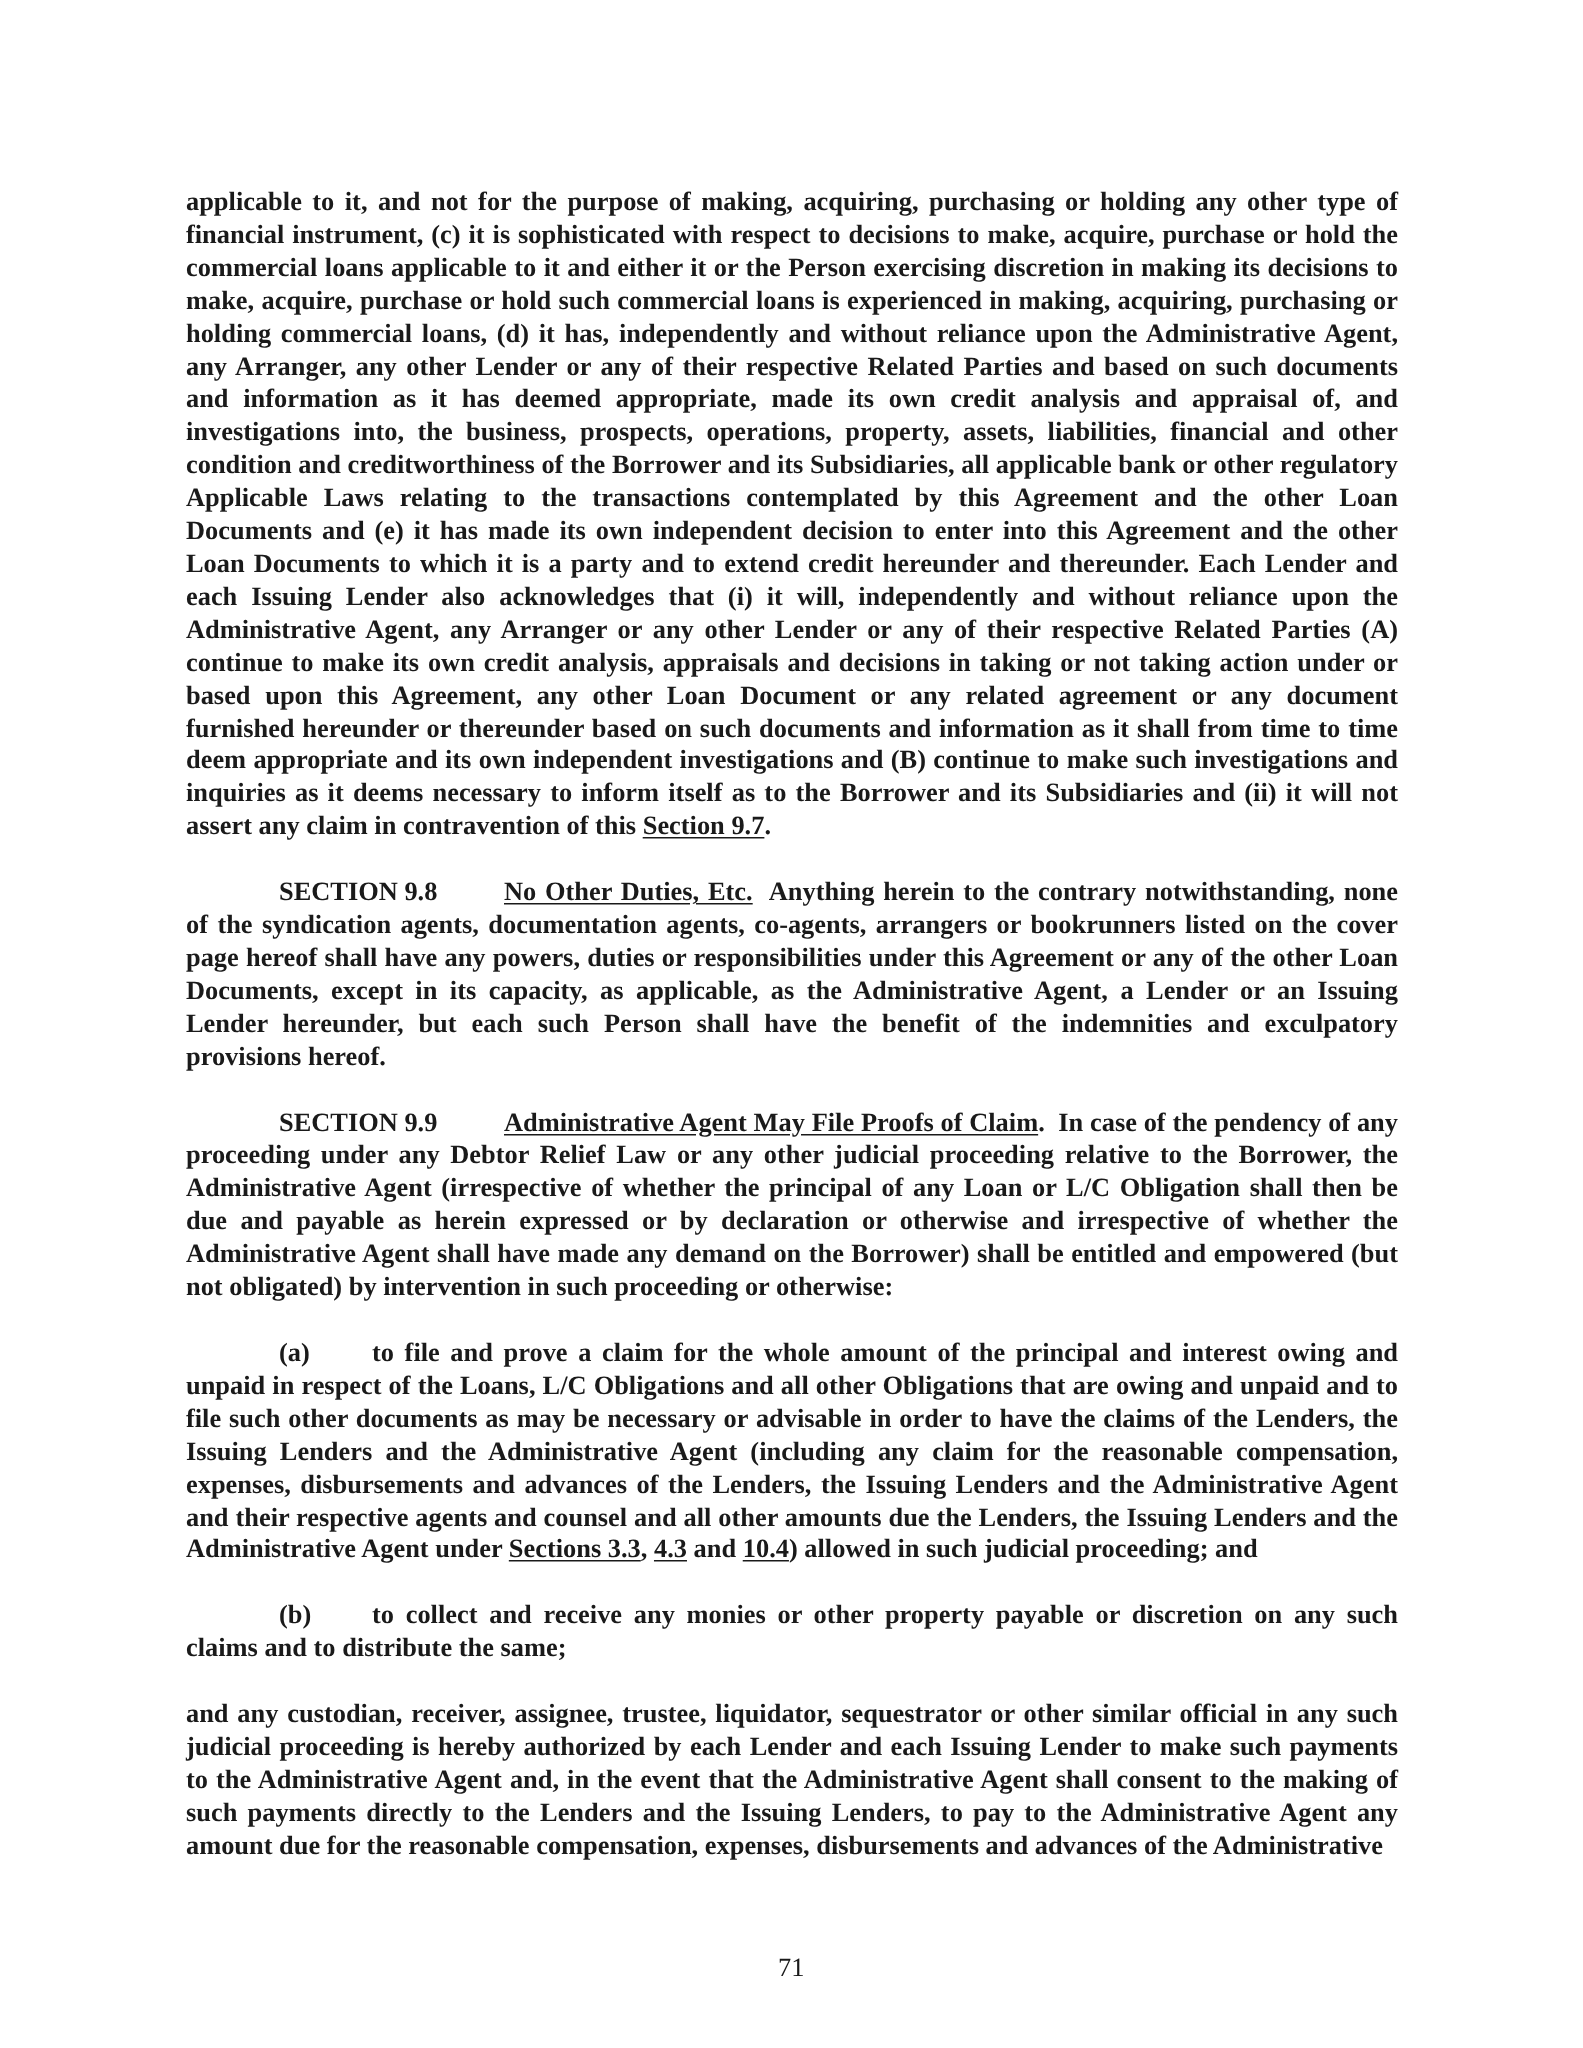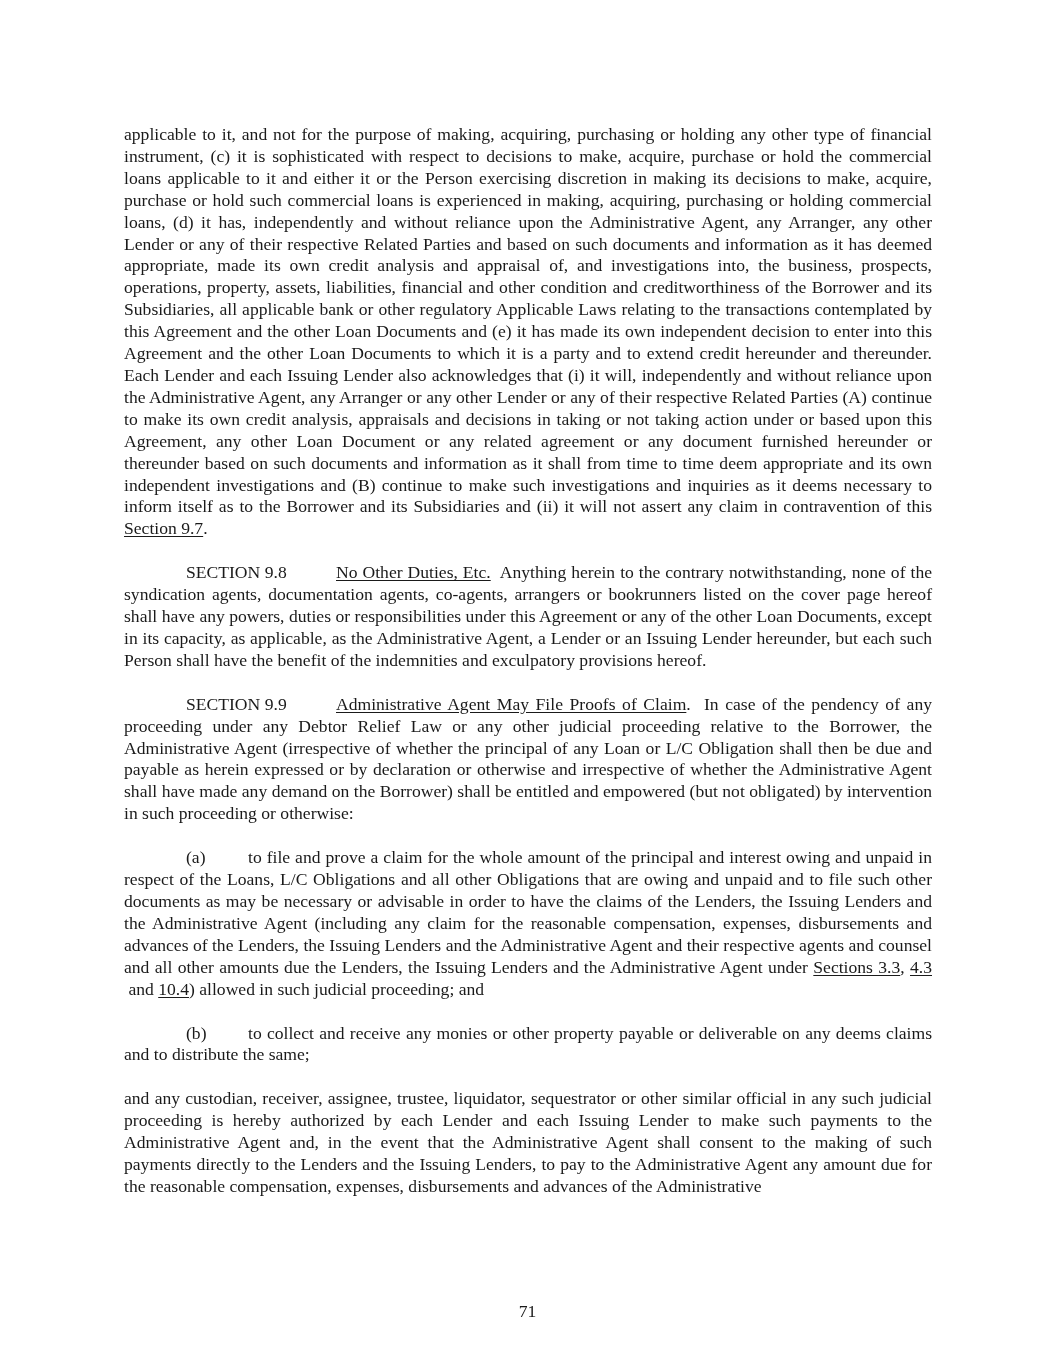--- a/index.html
+++ b/index.html
@@ -2,21 +2,21 @@
 <html><head>
   <meta charset="utf-8">
   <style>
     html, body { margin: 0; padding: 0; background: #ffffff; }
     body { width: 1055px; height: 1365px; position: relative; overflow: hidden; }
     .page {
       position: absolute; left: 124px; top: 124px; width: 808px;
       font-family: "Liberation Serif", serif;
       font-size: 17.6px; line-height: 21.9px; color: #1a1a1a;
     }
-    .para { margin: 0; text-align: justify; }
+    .para { margin: 0; text-align: justify; font-weight: bold; }
     .gap { margin-top: 22px; }
     .indent { text-indent: 62px; }
     .u { text-decoration: underline; text-underline-offset: 2px; }
     .tab1 { display: inline-block; width: 150px; text-indent: 0; }
     .tab2 { display: inline-block; width: 62px; text-indent: 0; }
     .pagenum {
       position: absolute; left: 0; right: 0; top: 1265px; text-align: center;
       font-family: "Liberation Serif", serif; font-size: 17.6px; color: #1a1a1a; margin-top: 36px;
     }
   </style>
@@ -26,19 +26,19 @@
 <div class="page">
 
   <p class="para"><span>applicable to it, and not for the purpose of making, acquiring, purchasing or holding any other type of financial instrument, (c) it is sophisticated with respect to decisions to make, acquire, purchase or hold the commercial loans applicable to it and either it or the Person exercising discretion in making its decisions to make, acquire, purchase or hold such commercial loans is experienced in making, acquiring, purchasing or holding commercial loans, (d) it has, independently and without reliance upon the Administrative Agent, any Arranger, any other Lender or any of their respective Related Parties and based on such documents and information as it has deemed appropriate, made its own credit analysis and appraisal of, and investigations into, the business, prospects, operations, property, assets, liabilities, financial and other condition and creditworthiness of the Borrower and its Subsidiaries, all applicable bank or other regulatory Applicable Laws relating to the transactions contemplated by this Agreement and the other Loan Documents and (e) it has made its own independent decision to enter into this Agreement and the other Loan Documents to which it is a party and to extend credit hereunder and thereunder.  Each Lender and each Issuing Lender also acknowledges that (i) it will, independently and without reliance upon the Administrative Agent, any Arranger or any other Lender or any of their respective Related Parties (A) continue to make its own credit analysis, appraisals and decisions in taking or not taking action under or based upon this Agreement, any other Loan Document or any related agreement or any document furnished hereunder or thereunder based on such documents and information as it shall from time to time deem appropriate and its own independent investigations and (B) continue to make such investigations and inquiries as it deems necessary to inform itself as to the Borrower and its Subsidiaries and (ii) it will not assert any claim in contravention of this </span><span class="u">Section 9.7</span><span>.</span></p>
 
   <p class="para gap indent"><span class="tab1">SECTION 9.8</span><span class="u">No Other Duties, Etc.</span><span style="white-space: pre-wrap;">  Anything herein to the contrary notwithstanding, none of the syndication agents, documentation agents, co-agents, arrangers or bookrunners listed on the cover page hereof shall have any powers, duties or responsibilities under this Agreement or any of the other Loan Documents, except in its capacity, as applicable, as the Administrative Agent, a Lender or an Issuing Lender hereunder, but each such Person shall have the benefit of the indemnities and exculpatory provisions hereof.</span></p>
 
   <p class="para gap indent"><span class="tab1">SECTION 9.9</span><span class="u">Administrative Agent May File Proofs of Claim</span><span style="white-space: pre-wrap;">.  In case of the pendency of any proceeding under any Debtor Relief Law or any other judicial proceeding relative to the Borrower, the Administrative Agent (irrespective of whether the principal of any Loan or L/C Obligation shall then be due and payable as herein expressed or by declaration or otherwise and irrespective of whether the Administrative Agent shall have made any demand on the Borrower) shall be entitled and empowered (but not obligated) by intervention in such proceeding or otherwise:</span></p>
 
   <p class="para gap indent"><span class="tab2">(a)</span><span>to file and prove a claim for the whole amount of the principal and interest owing and unpaid in respect of the Loans, L/C Obligations and all other Obligations that are owing and unpaid and to file such other documents as may be necessary or advisable in order to have the claims of the Lenders, the Issuing Lenders and the Administrative Agent (including any claim for the reasonable compensation, expenses, disbursements and advances of the Lenders, the Issuing Lenders and the Administrative Agent and their respective agents and counsel and all other amounts due the Lenders, the Issuing Lenders and the Administrative Agent under </span><span class="u">Sections 3.3</span><span>, </span><span class="u">4.3</span><span style="white-space: pre;"> and </span><span class="u">10.4</span><span>) allowed in such judicial proceeding; and</span></p>
 
-  <p class="para gap indent"><span class="tab2">(b)</span><span>to collect and receive any monies or other property payable or deliverable on any deems claims and to distribute the same;</span></p>
+  <p class="para gap indent"><span class="tab2">(b)</span><span>to collect and receive any monies or other property payable or discretion on any such claims and to distribute the same;</span></p>
 
   <p class="para gap"><span>and any custodian, receiver, assignee, trustee, liquidator, sequestrator or other similar official in any such judicial proceeding is hereby authorized by each Lender and each Issuing Lender to make such payments to the Administrative Agent and, in the event that the Administrative Agent shall consent to the making of such payments directly to the Lenders and the Issuing Lenders, to pay to the Administrative Agent any amount due for the reasonable compensation, expenses, disbursements and advances of the Administrative</span></p>
 
 </div>
 
 <div class="pagenum">71</div>
 
 </body></html>

